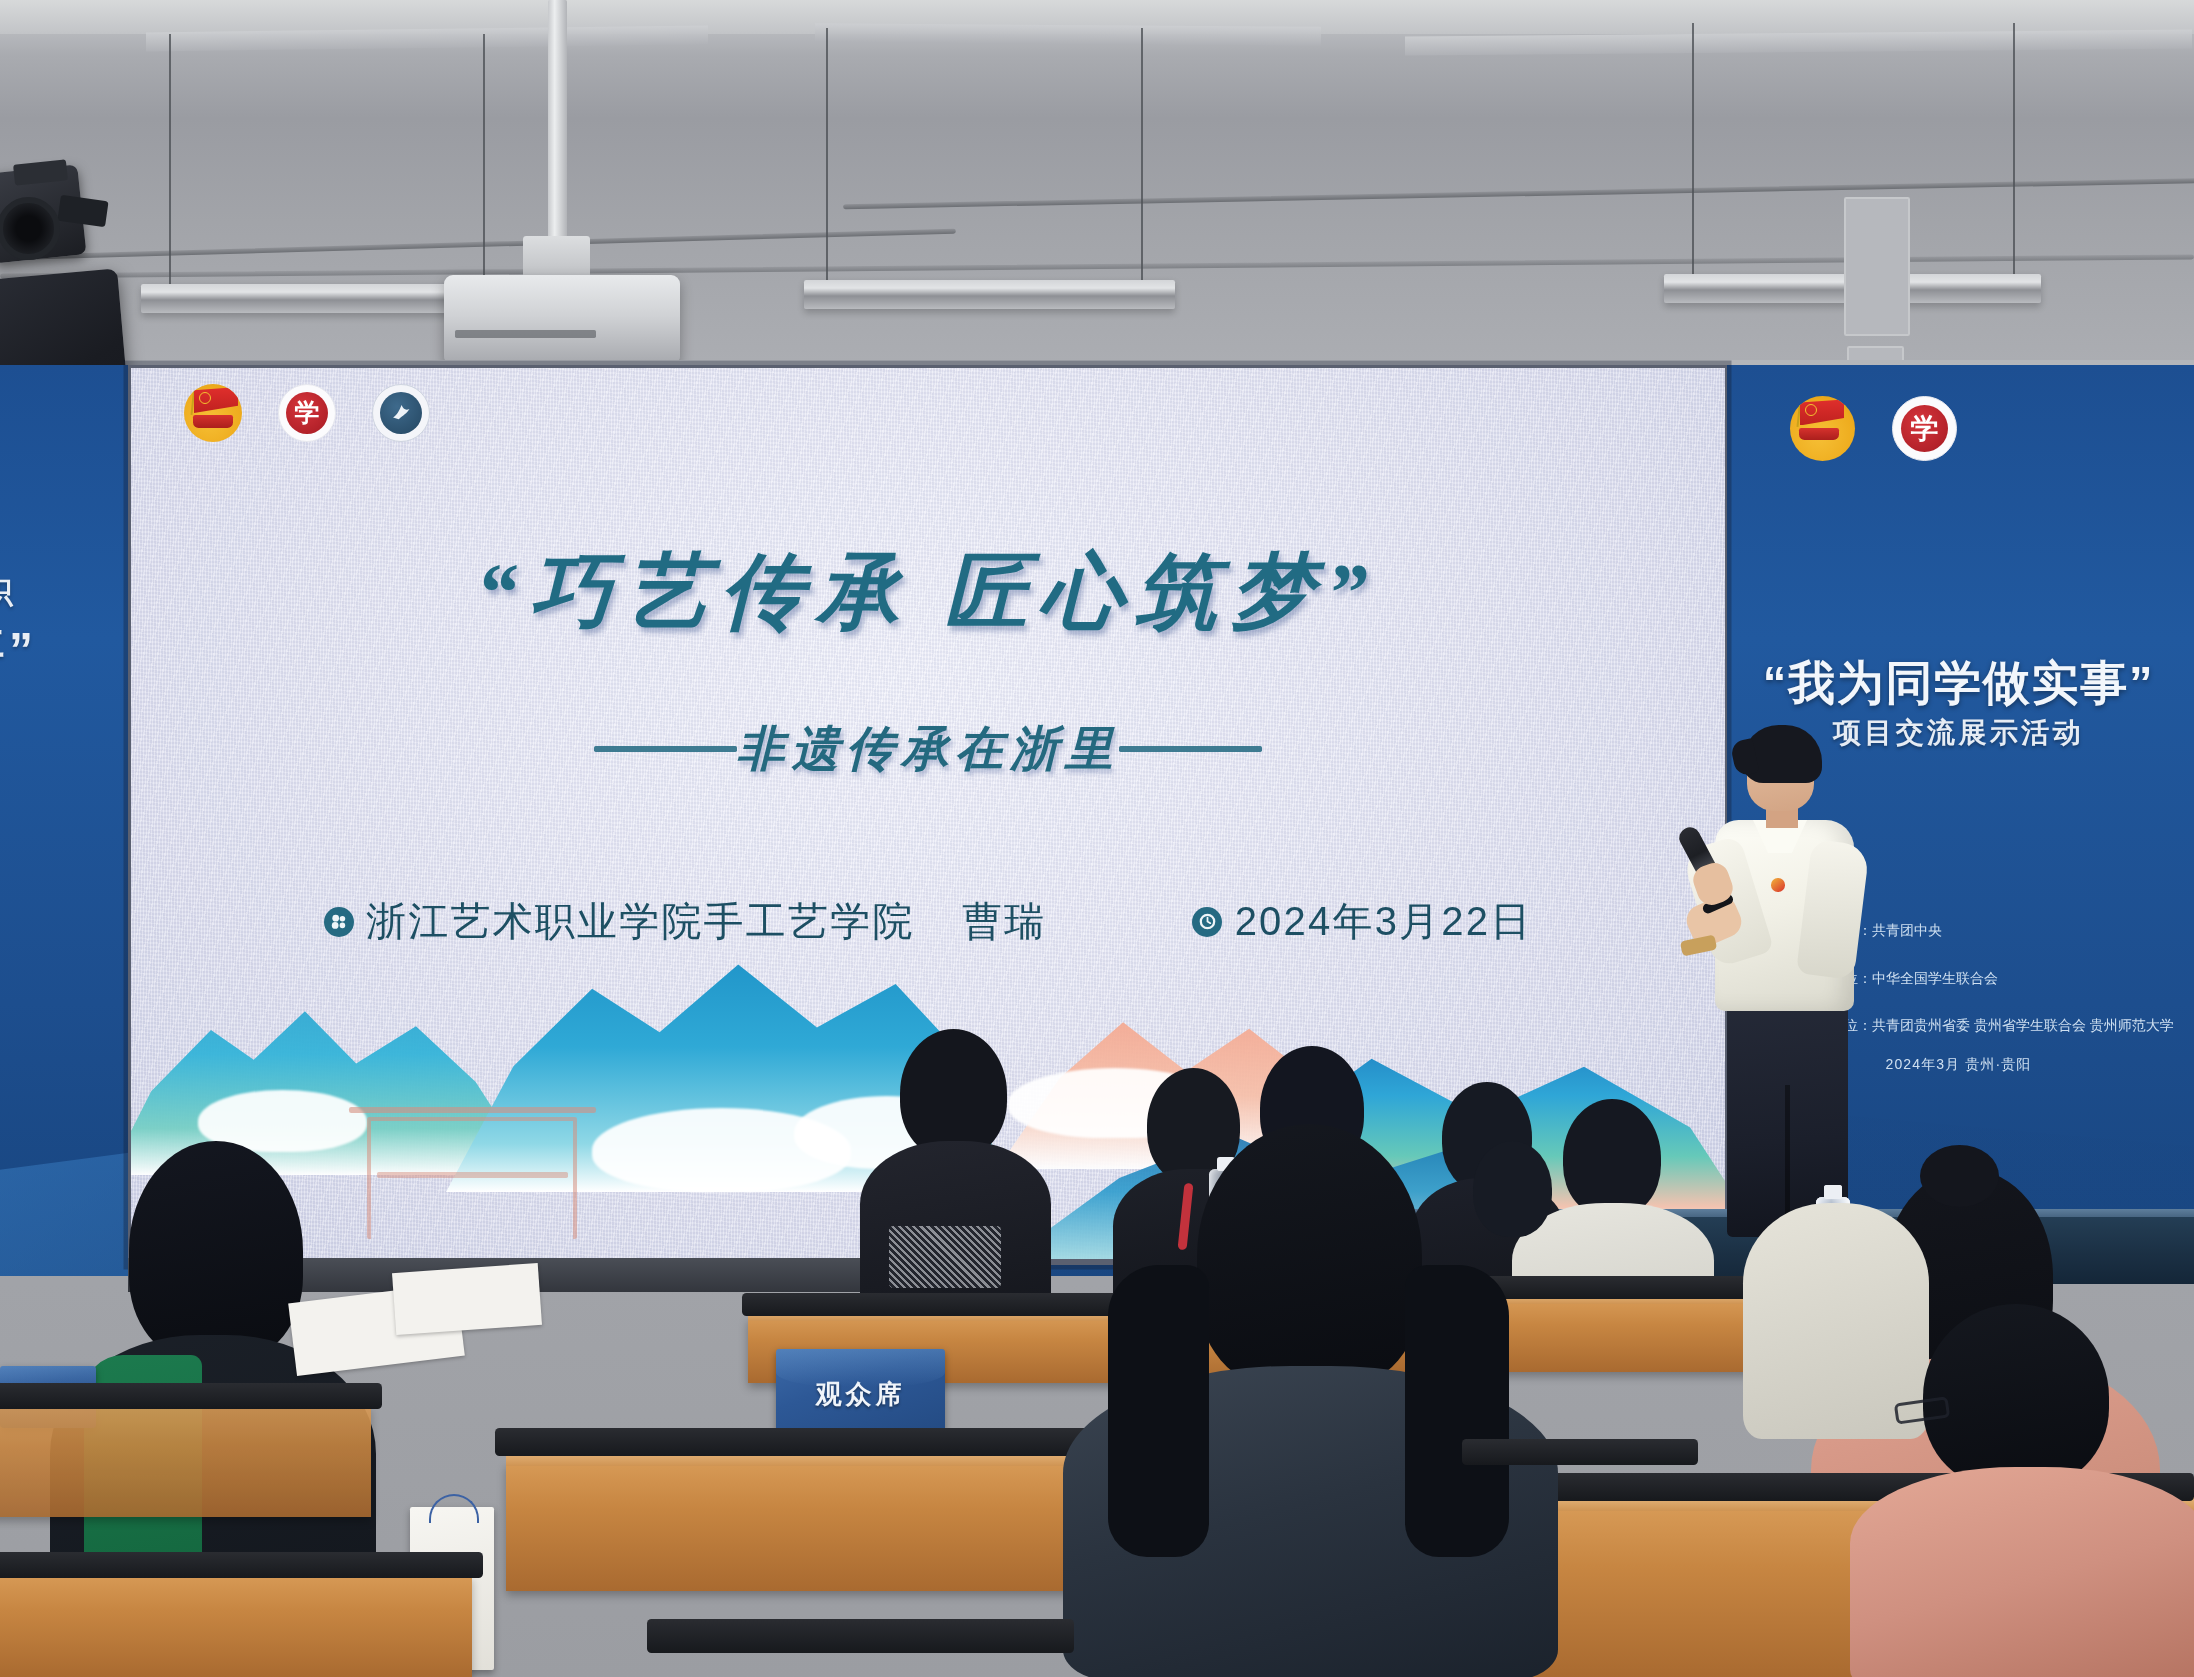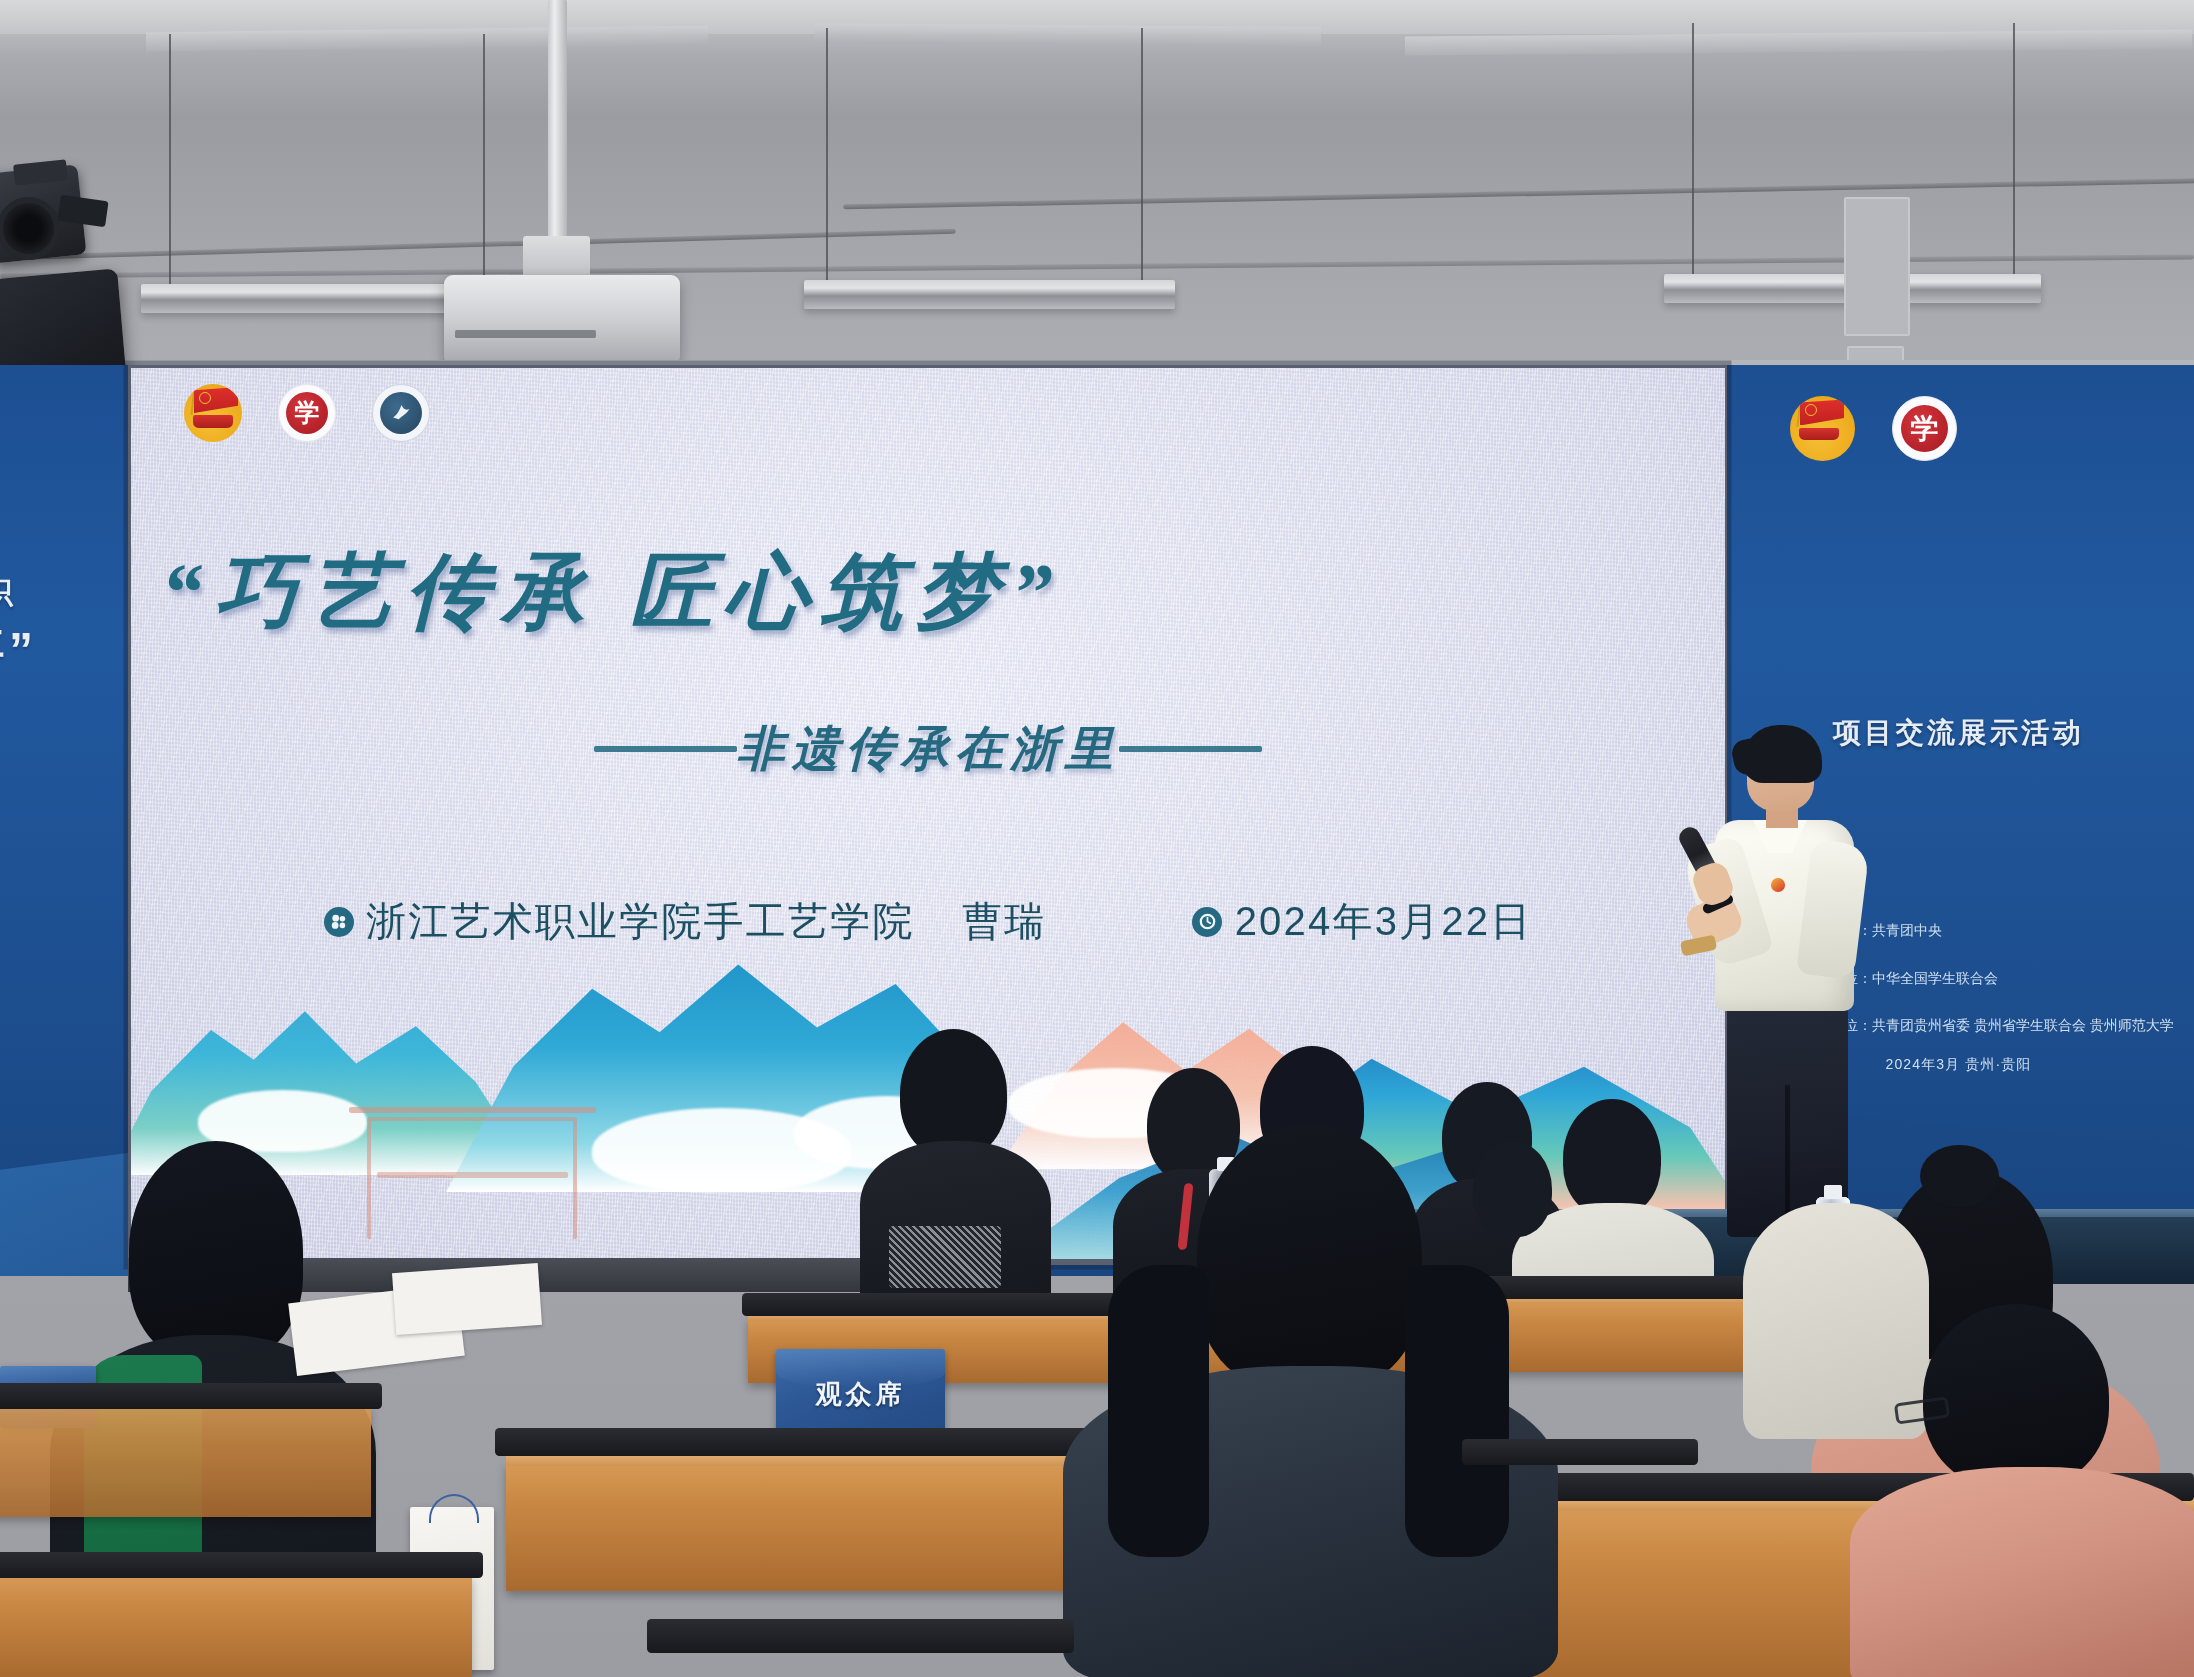--- a/index.html
+++ b/index.html
@@ -181,26 +181,25 @@
     content:"";position:absolute;inset:0;
     background-image:
       repeating-linear-gradient(92deg, rgba(255,255,255,.35) 0 1.1px, rgba(170,175,200,.14) 1.1px 2.8px),
       repeating-linear-gradient(4deg, rgba(255,255,255,.22) 0 1.7px, rgba(150,155,185,.10) 1.7px 3.9px);
     opacity:.8;pointer-events:none;
   }
 
   .screen-logos{position:absolute;left:53px;top:15.7px;display:flex;gap:36px;align-items:center;}
 
   .slide-title{
-    position:absolute;left:0;top:169px;width:1594px;text-align:left;
+    position:absolute;left:0;top:169px;width:1594px;text-align:center;
     color:#216b83;font-weight:bold;font-size:83px;letter-spacing:12.4px;
     text-shadow:2.8px 5px 5px rgba(90,110,160,.45);
     font-family:"Liberation Serif","DejaVu Serif",serif;
     font-style:italic;
-    padding-left:30px;
   }
   .slide-sub-wrap{
     position:absolute;left:0;top:349px;width:1594px;
     display:flex;align-items:center;justify-content:center;
   }
   .sub-rule{width:143px;height:6.2px;background:#2b6f86;border-radius:1.7px;opacity:.9;}
   .slide-sub{
     color:#24697f;font-weight:bold;font-size:48px;letter-spacing:6.7px;
     text-shadow:2.2px 3.9px 4.5px rgba(90,110,160,.4);
     font-family:"Liberation Serif","DejaVu Serif",serif;
@@ -549,20 +548,21 @@
           <div class="flag"></div>
           <div class="ribbon"></div>
         </div>
       </div>
       <div class="logo">
         <div class="logo-seal-red">
             <div class="inner">学</div>
           </div>
       </div>
     </div>
+    <div class="rb-slogan">“我为同学做实事”</div>
     <div class="rb-sub">项目交流展示活动</div>
     <div class="rb-credits">
       <div>指导单位：共青团中央</div>
       <div>主办单位：中华全国学生联合会</div>
       <div>承办单位：共青团贵州省委 贵州省学生联合会 贵州师范大学</div>
     </div>
     <div class="rb-date">2024年3月  贵州·贵阳</div>
   </div>
 
   <div class="screen-frame"></div>

